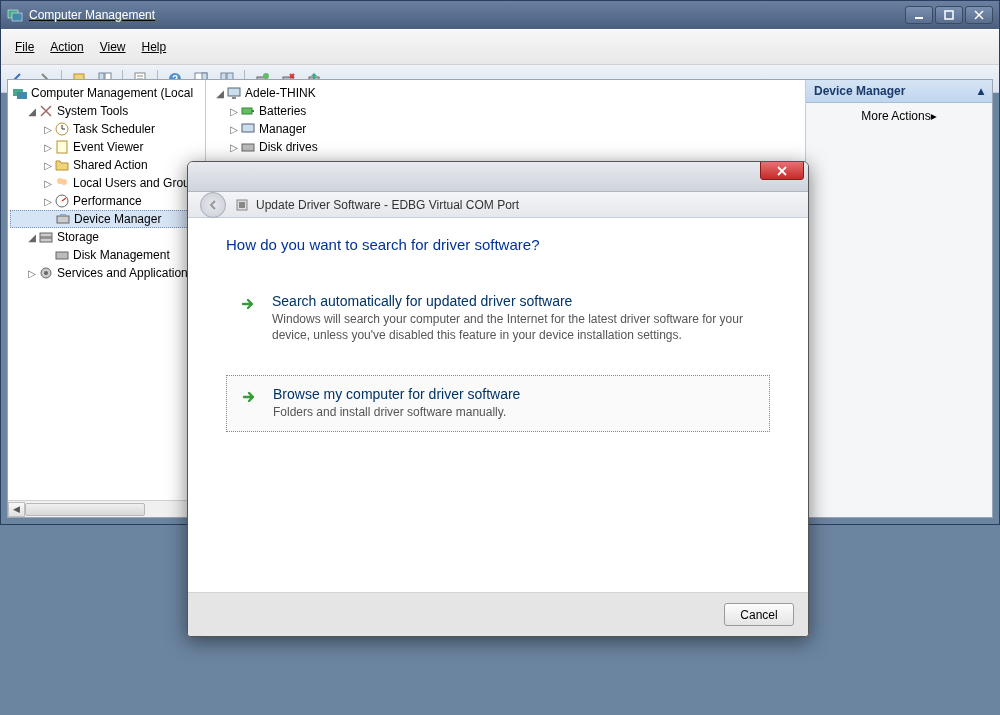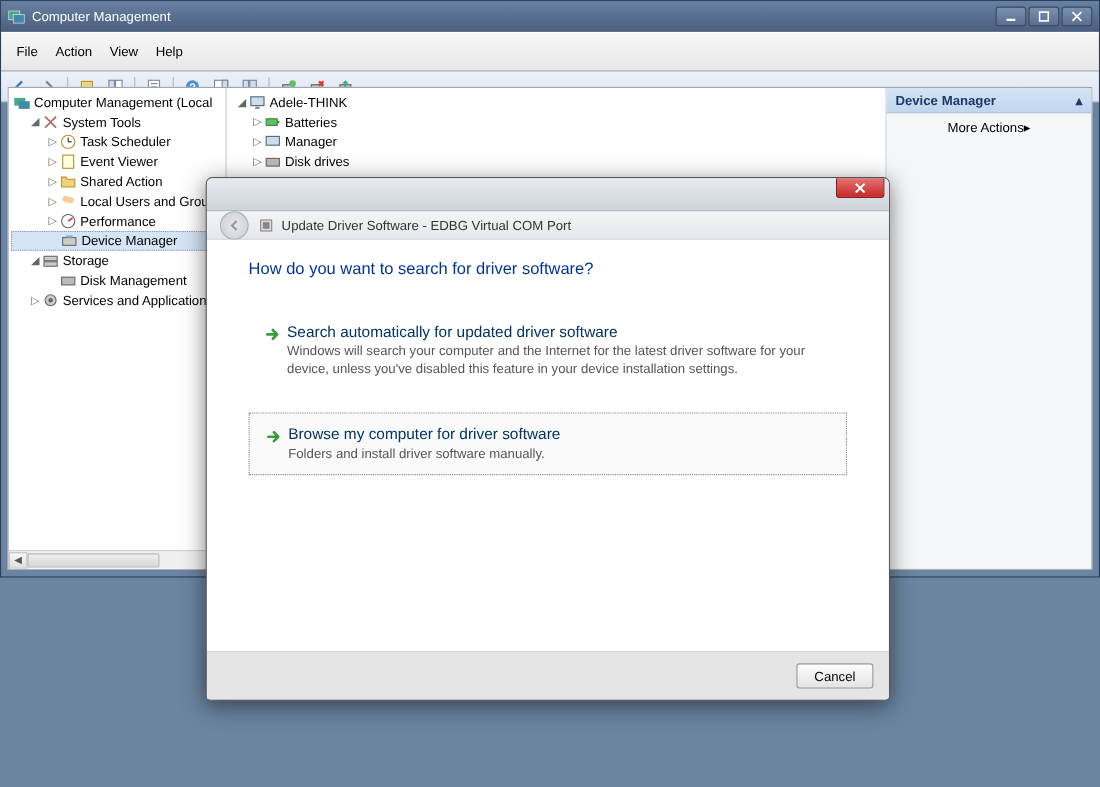--- a/index.html
+++ b/index.html
@@ -1,19 +1,19 @@
 <!DOCTYPE html>
 <html><head>
 <meta charset="utf-8">
 <style>
 * { box-sizing: border-box; margin: 0; padding: 0; }
 body { font-family: "Segoe UI", Tahoma, sans-serif; font-size: 12px; background: #6b84a0; width: 1000px; height: 715px; overflow: hidden; position: relative; }
 
 
-.main-window { position: absolute; top: 0; left: 0; width: 1000px; height: 525px; background: #6b84a0; border: 1px solid #2a3f5f; }
+.main-window { position: absolute; top: 0; left: 0; width: 1000px; height: 525px; background: #6b84a0; border: 1px solid #2a3f5f; text-decoration: underline; }
 
 
 .titlebar { height: 28px; background: linear-gradient(#6a80a0, #4a5f7f); display: flex; align-items: center; padding: 0 6px; color: #fff; }
 .titlebar .icon-slot { width: 16px; height: 16px; margin-right: 6px; display: flex; align-items: center; justify-content: center; }
 .titlebar .title { flex: 1; font-size: 12px; }
 .win-controls { display: flex; gap: 2px; }
 .win-btn { width: 28px; height: 18px; border: 1px solid #3a4a5f; border-radius: 3px; background: linear-gradient(#7a90b0,#5a6f8f); display: flex; align-items: center; justify-content: center; color: #fff; font-size: 11px; cursor: pointer; }
 .win-btn svg { width: 10px; height: 10px; }
 
 
@@ -56,21 +56,21 @@
 
 .dialog { position: absolute; left: 186px; top: 160px; width: 622px; height: 476px; background: #fff; box-shadow: 0 4px 20px rgba(0,0,0,0.5); border: 1px solid #555; border-radius: 6px 6px 4px 4px; overflow: hidden; }
 .dialog-titlebar { height: 30px; background: linear-gradient(#e8eaef,#cfd4dc); display: flex; align-items: center; position: relative; border-bottom: 1px solid #b0b6c0; }
 .dlg-close { position: absolute; right: 4px; top: -1px; width: 44px; height: 19px; background: linear-gradient(#e57373,#c62828); border: 1px solid #8a1a1a; border-radius: 0 0 3px 3px; display: flex; align-items: center; justify-content: center; color: #fff; cursor: pointer; }
 .dialog-header { height: 26px; background: linear-gradient(#f4f5f7,#e4e7ec); display: flex; align-items: center; padding: 0 12px; border-bottom: 1px solid #c8ccd4; text-align: center; }
 .back-btn { width: 26px; height: 26px; border-radius: 50%; background: radial-gradient(#e8eaef,#c8ccd4); border: 1px solid #a8acb4; display: flex; align-items: center; justify-content: center; margin-right: 8px; color: #888; }
 .dlg-icon { width: 16px; height: 16px; margin-right: 6px; }
 .dlg-title { font-size: 12px; color: #333; }
 .dialog-body { position: absolute; top: 56px; left: 0; right: 0; bottom: 44px; background: #fff; padding: 12px 38px; }
 .dlg-question { font-size: 15px; color: #003399; margin: 6px 0 30px 0; }
-.option { padding: 10px 14px; cursor: pointer; display: flex; gap: 5px; margin-bottom: 4px; }
+.option { padding: 10px 14px; cursor: pointer; display: flex; gap: 16px; margin-bottom: 4px; }
 .option.selected { border: 1px dotted #888; background: #fafafa; }
 .opt-arrow { width: 16px; height: 16px; flex-shrink: 0; margin-top: 3px; }
 .opt-text .opt-title { font-size: 14px; color: #003366; margin-bottom: 2px; }
 .opt-text .opt-desc { font-size: 12px; color: #555; line-height: 1.35; }
 .dialog-footer { position: absolute; bottom: 0; left: 0; right: 0; height: 44px; background: #e5e5e5; border-top: 1px solid #d4d4d4; display: flex; justify-content: flex-end; align-items: center; padding: 0 14px; }
 .dlg-btn { min-width: 70px; height: 23px; background: linear-gradient(#fdfdfd,#e4e4e4); border: 1px solid #9a9a9a; border-radius: 3px; font-size: 12px; cursor: pointer; }
 
 
 .ico-sm { width: 16px; height: 16px; }
 </style>

